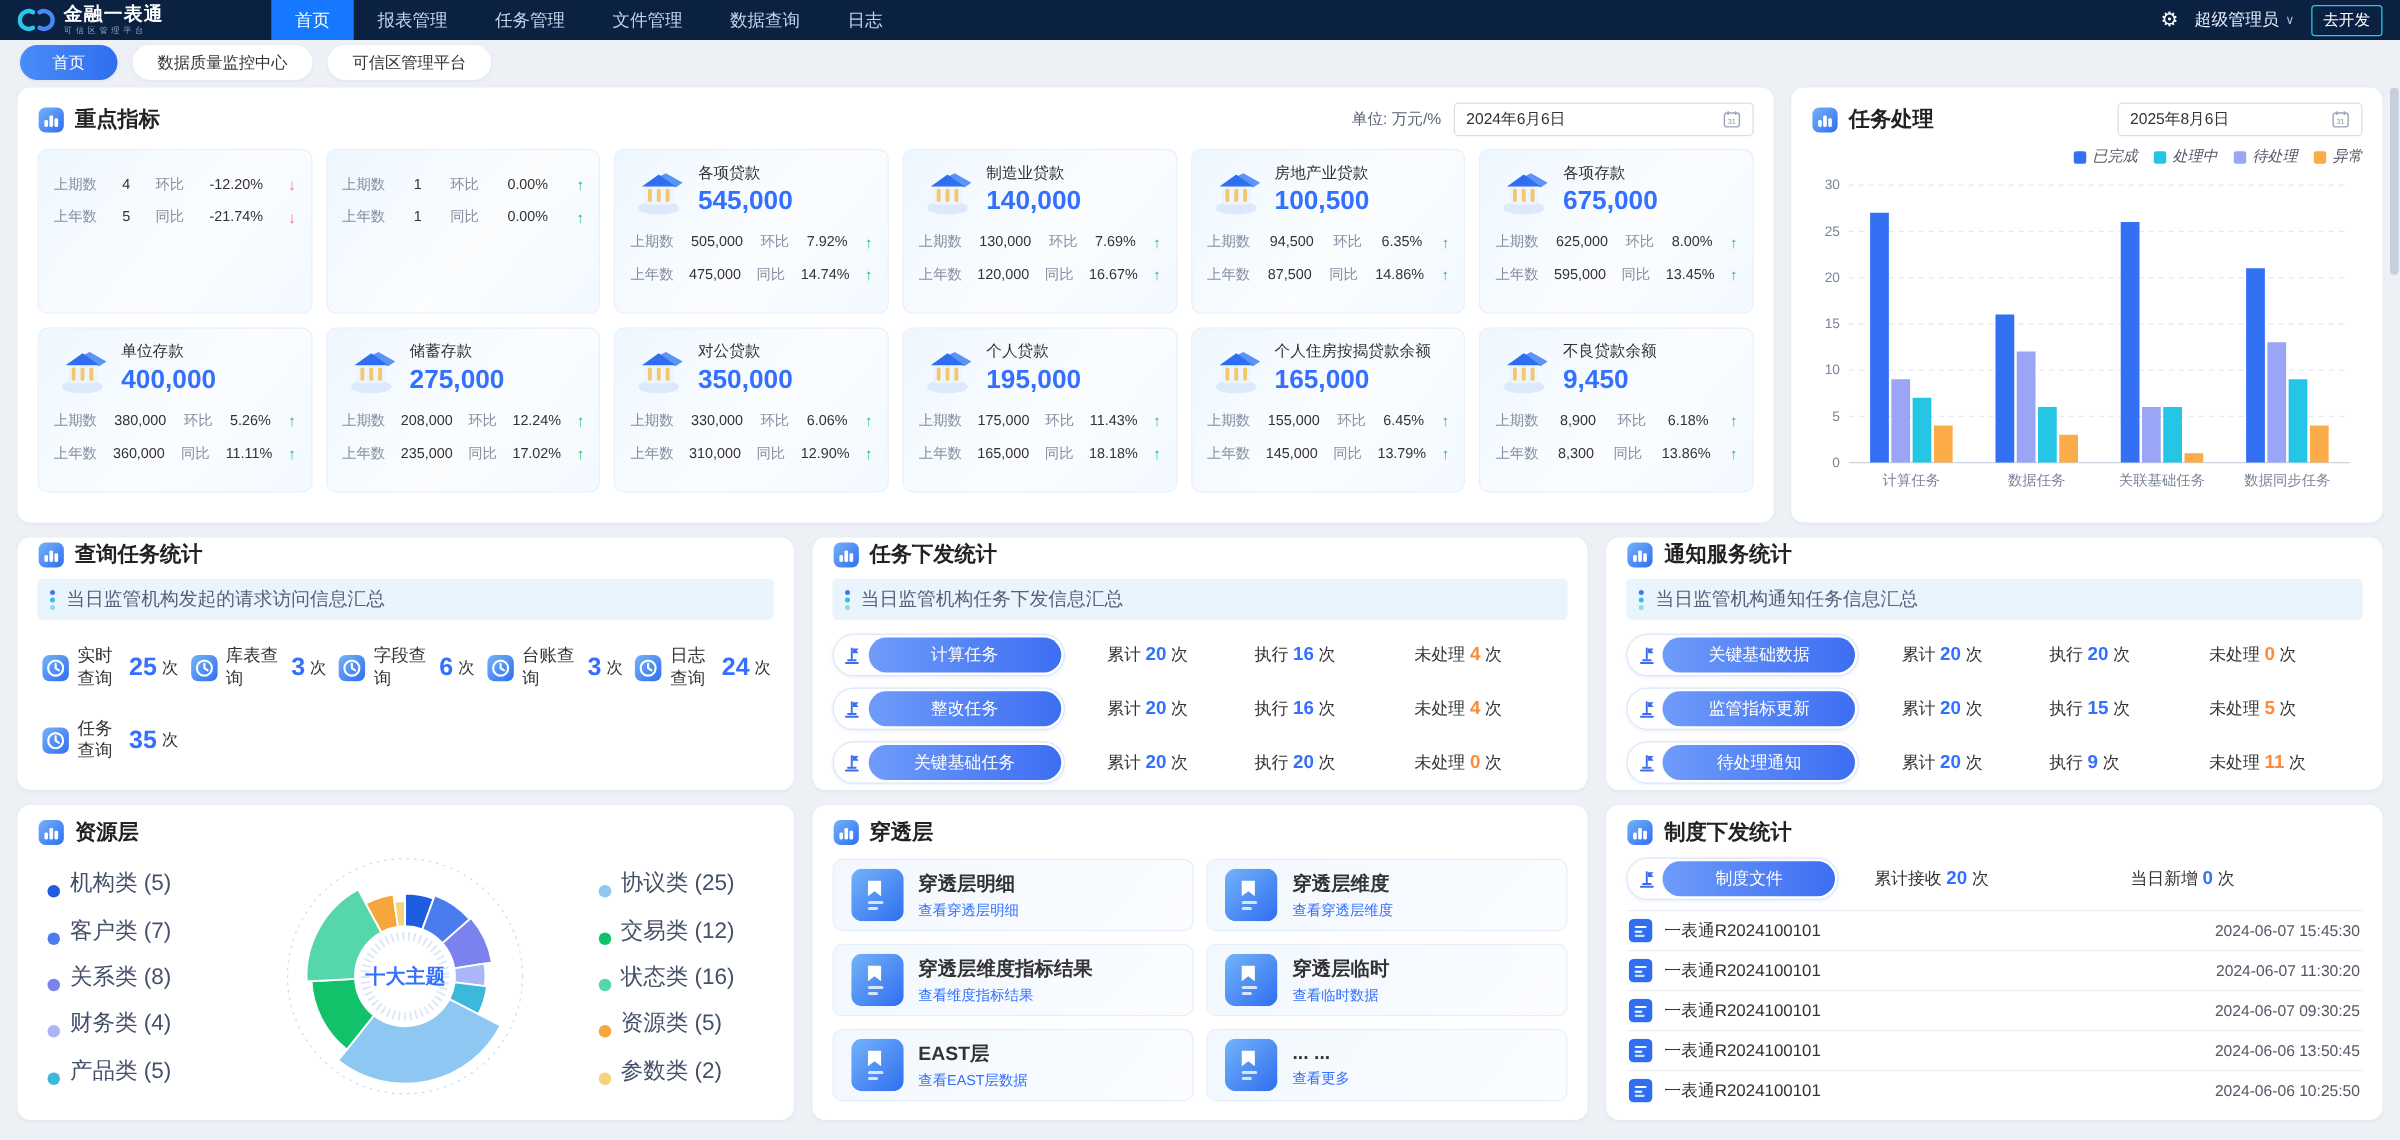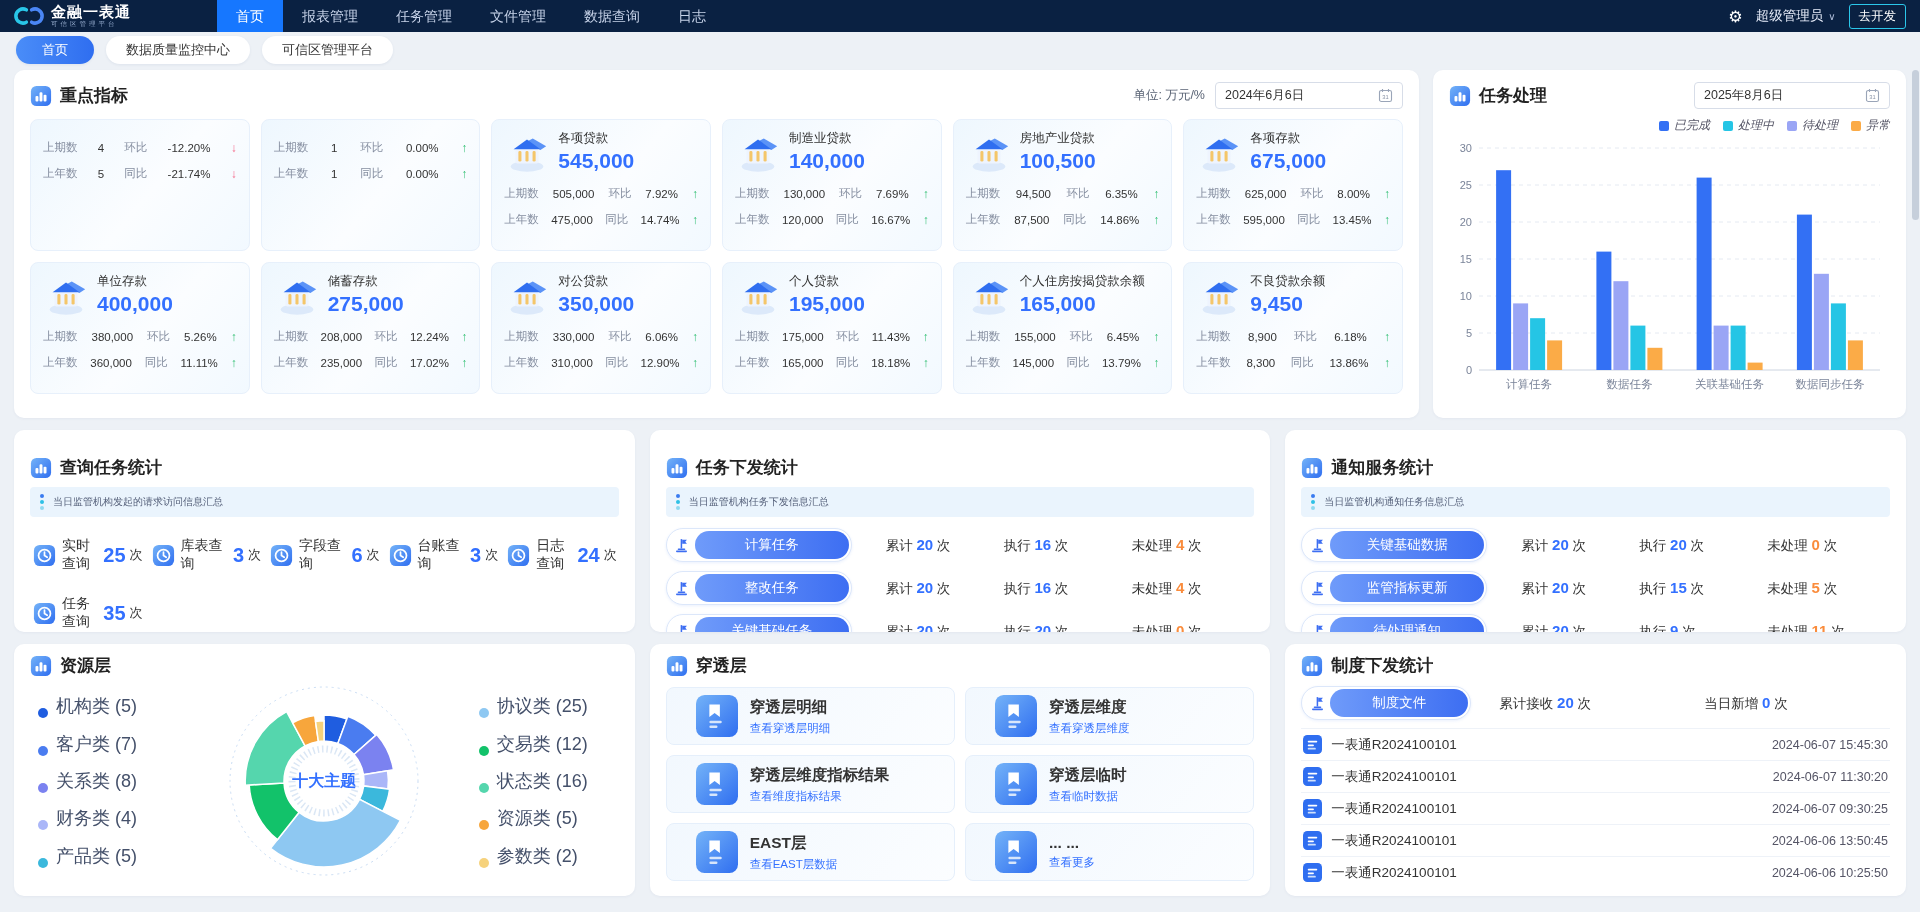--- a/index.html
+++ b/index.html
@@ -29,33 +29,33 @@
   .tab.active { background:linear-gradient(90deg,#4a8df8,#2f6ef0); color:#fff; padding:5px 26px; }
 
   
   .content { padding:2px 14px 6px; display:flex; flex-direction:column; gap:12px; }
   .row-top { display:flex; gap:14px; }
   .row-mid, .row-bottom { display:grid; grid-template-columns:1fr 1fr 1fr; gap:15px; }
   .panel { background:#fff; border-radius:10px; padding:12px 16px; overflow:hidden;
     box-shadow:0 1px 3px rgba(30,60,120,.05); position:relative; }
   .panel-key { flex:1; height:348px; }
   .panel-task { width:473px; height:348px; display:flex; flex-direction:column; }
-  .panel-mid { height:202px; padding:26px 16px; }
+  .panel-mid { height:202px; padding:2px 16px; }
   .panel-bottom { height:252px; padding:10px 16px; }
 
   .panel-header { display:flex; align-items:center; gap:8px; }
   .ph-icon svg { width:22px; height:22px; display:block; }
   .panel-title { font-size:17px; font-weight:bold; color:#222; white-space:nowrap; }
   .ph-right { margin-left:auto; display:flex; align-items:center; gap:10px; }
   .unit-label { font-size:12.5px; color:#5a6475; }
   .date-box { display:flex; align-items:center; border:1px solid #d7dde8; border-radius:4px;
     padding:4px 9px; font-size:12.5px; color:#333; background:#fff; cursor:pointer; }
   .date-box .cal { margin-left:auto; }
   .date-box .cal svg { width:15px; height:15px; display:block; }
-  .date-wide { width:188px;text-align:center; } .date-mid { width:196px; }
+  .date-wide { width:240px;text-align:center; } .date-mid { width:196px; }
 
   
   .metric-grid { display:grid; grid-template-columns:repeat(6,1fr); gap:11px; margin-top:10px; }
   .metric-card { background:linear-gradient(130deg,#eef7fe 0%,#fbfdff 55%,#f2f9ff 100%);
     border:1px solid #e7f0fb; border-radius:8px; padding:9px 12px; height:132px; }
   .mc-top { display:flex; align-items:center; gap:8px; }
   .mc-icon svg { width:46px; height:46px; display:block; }
   .mc-name { font-size:12.5px; color:#333; line-height:1.15; white-space:nowrap; }
   .mc-value { font-size:21px; font-weight:bold; color:#3370ff; margin-top:3px; }
   .mc-row { display:flex; align-items:center; justify-content:space-between; font-size:11.5px;
@@ -65,21 +65,21 @@
   .arr.up { color:#2fbf71; } .arr.down { color:#f56c8b; }
 
   
   .legend-row { display:flex; justify-content:flex-end; gap:13px; font-size:12px; color:#556; margin-top:8px;font-style:italic; }
   .legend-item { display:flex; align-items:center; gap:5px; cursor:pointer; }
   .legend-swatch { width:10px; height:10px; border-radius:2px; display:inline-block; }
   #bar-chart { width:441px; height:256px; margin-top:6px; }
 
   
   .subtitle { margin-top:8px; background:#eaf4fd; border-radius:4px; padding:7px 10px;
-    display:flex; align-items:center; gap:9px; font-size:10px; color:#55607a;text-align:center; }
+    display:flex; align-items:center; gap:9px; font-size:15px; color:#55607a;text-align:center; }
   .dots { display:flex; flex-direction:column; gap:2px; }
   .dots i { width:4px; height:4px; border-radius:50%; display:block; }
   .dots i:nth-child(1){background:#3a7bf0;} .dots i:nth-child(2){background:#2ec0e6;} .dots i:nth-child(3){background:#8fd9f0;}
 
   
   .query-grid { display:grid; grid-template-columns:1fr 1fr 1fr 1fr 1fr; gap:22px 8px; margin-top:20px; padding:0 2px; }
   .query-item { display:flex; align-items:center; }
   .qi-icon svg { width:25px; height:25px; display:block; margin-right:5px; }
   .qi-label { font-size:14px; color:#333; }
   .qi-count { font-size:20px; font-weight:bold; color:#3370ff; margin:0 4px; }
@@ -106,21 +106,21 @@
   .res-legend { width:148px; display:flex; flex-direction:column; justify-content:space-evenly; padding-left:8px; }
   .legend-entry { display:flex; align-items:flex-end; gap:8px; font-size:18px; color:#44506a; cursor:pointer; }
   .legend-dot { width:10px; height:10px; border-radius:50%; display:inline-block; flex:none; }
   .donut-wrap { flex:1; position:relative; display:flex; align-items:center; justify-content:center; }
   #resource-donut { width:240px; height:200px; }
   .donut-center { position:absolute; font-size:16px; font-weight:bold; color:#3370ff; pointer-events:none; }
 
   
   .pen-grid { display:grid; grid-template-columns:1fr 1fr; gap:10px; margin-top:10px; }
   .pen-card { display:flex; align-items:center; gap:12px; background:linear-gradient(130deg,#f2f8fe,#fbfdff);
-    border:1px solid #e5effb; border-radius:8px; padding:8px 29px; height:58px; cursor:pointer; }
+    border:1px solid #e5effb; border-radius:8px; padding:8px 14px; height:58px; cursor:pointer; }
   .pen-icon svg { width:42px; height:42px; display:block; }
   .pen-title { font-size:15.5px; font-weight:bold; color:#333; white-space:nowrap; }
   .pen-link { font-size:11.5px; color:#3370ff; margin-top:3px; cursor:pointer; }
 
   
   .reg-header { display:flex; align-items:center; margin-top:9px; }
   .reg-pill { width:170px; }
   .reg-stats { display:flex; flex:1; margin-left:28px; align-items:center; }
   .reg-stats .stat:first-child { width:205px; }
   .reg-list { margin-top:8px; }

